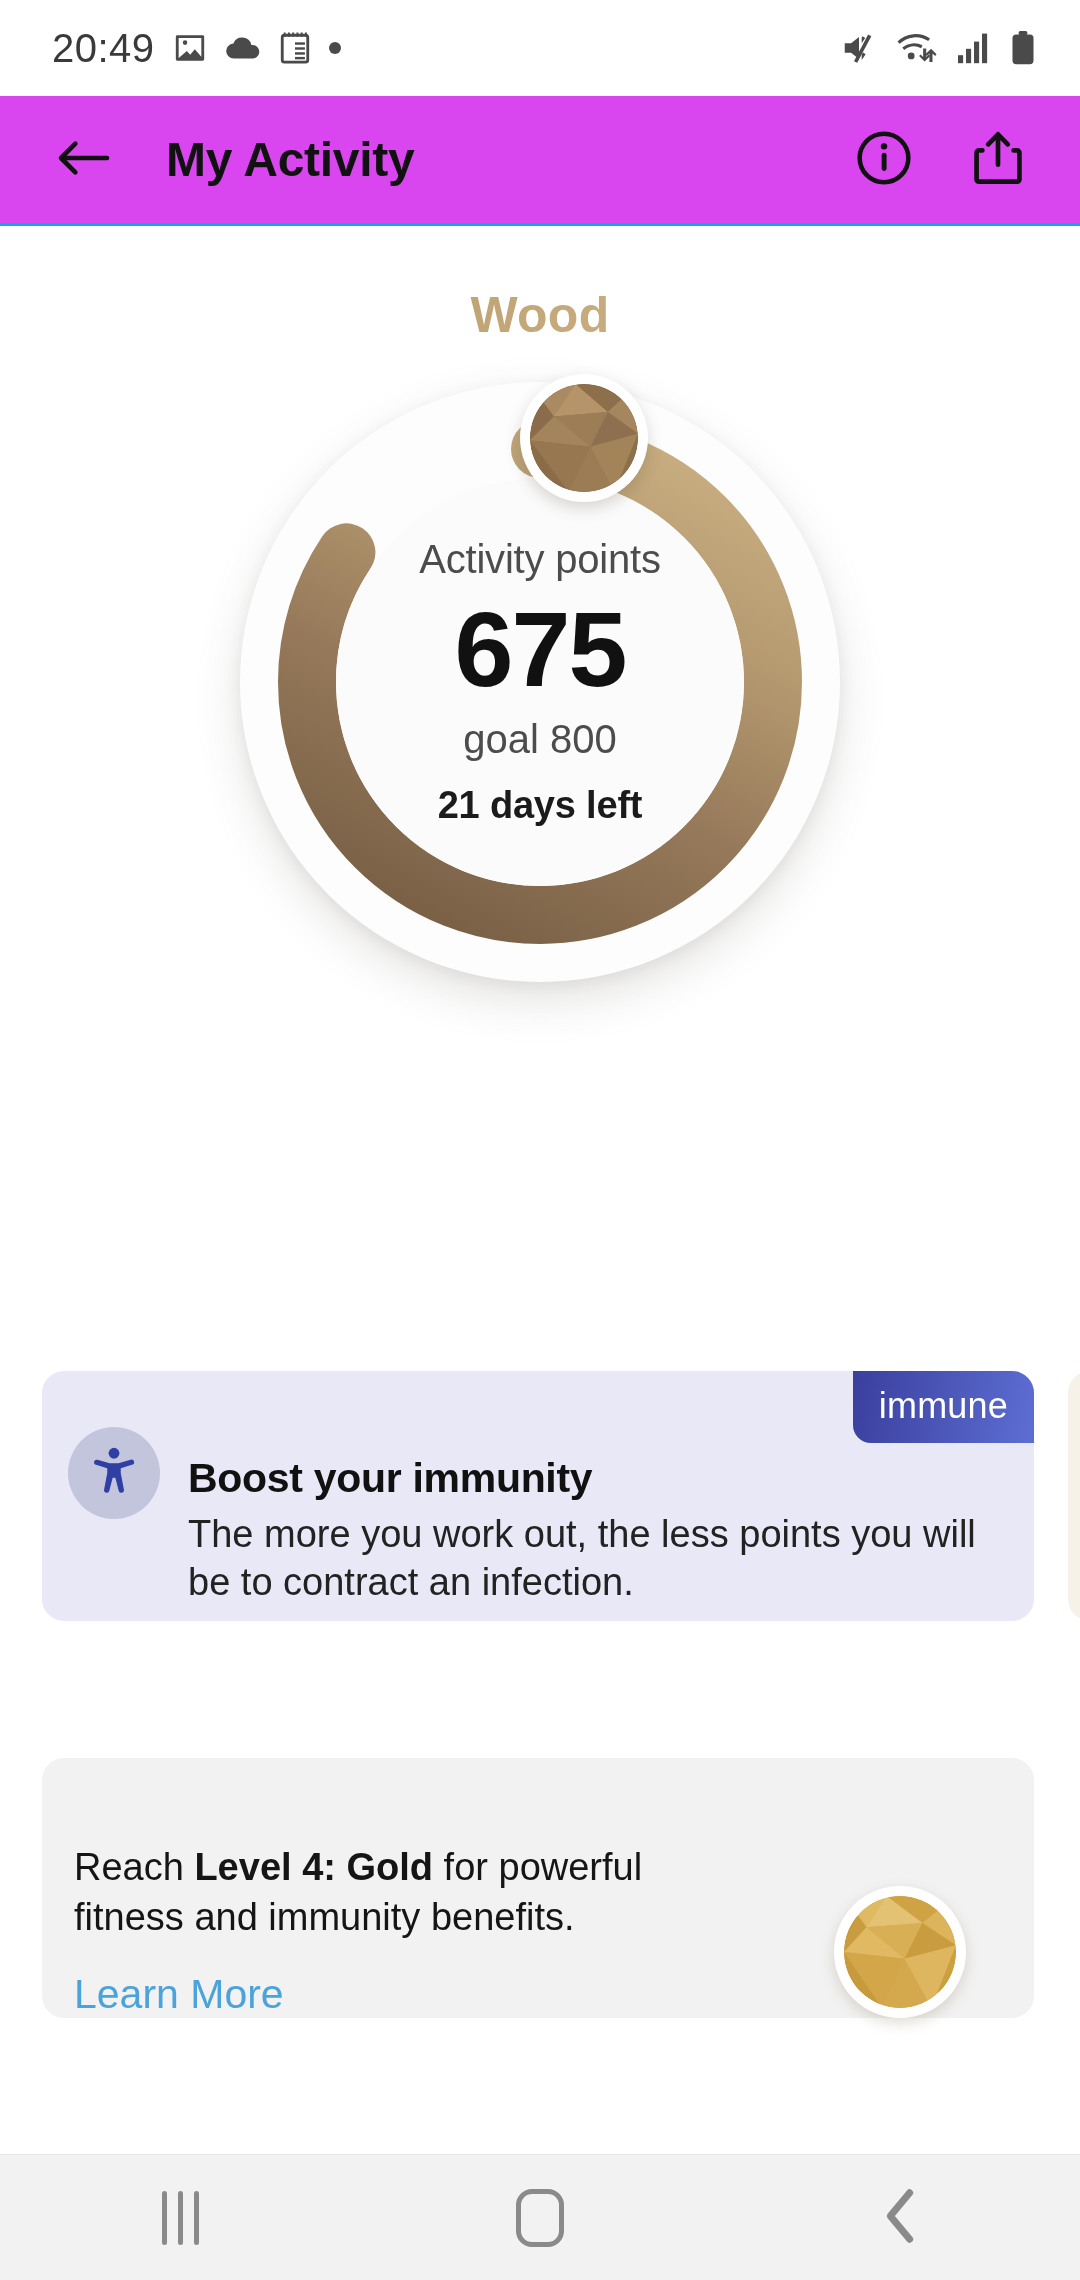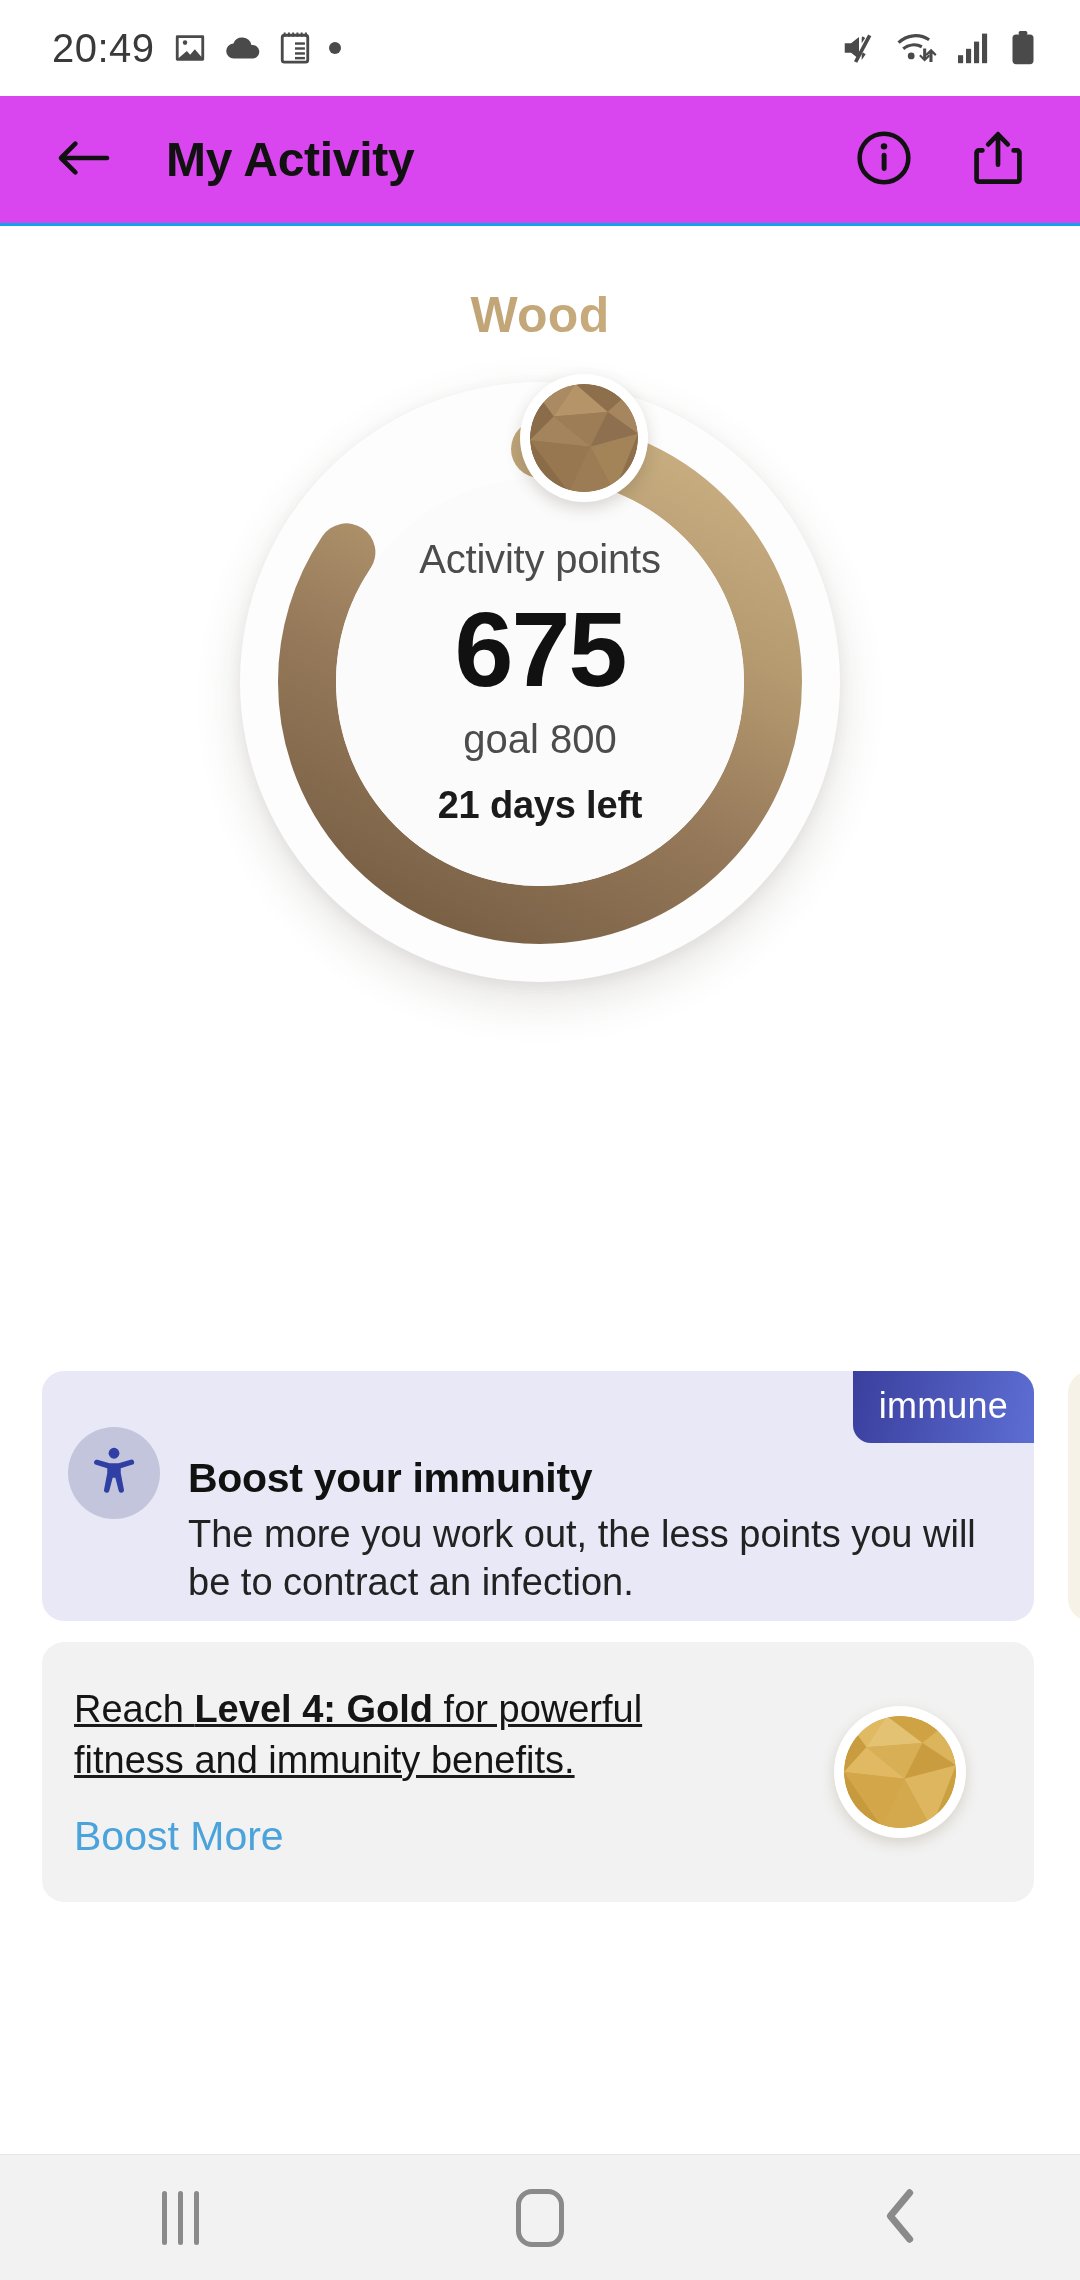--- a/index.html
+++ b/index.html
@@ -165,29 +165,28 @@
     margin-top:4px;
   }
   .ci-text{ margin-left:28px; }
   .ci-title{ font-size:41px; font-weight:700; color:#111; letter-spacing:-.3px;margin-top:32px;}
   .ci-desc{ font-size:38px; color:#222; line-height:1.27; margin-top:8px; max-width:790px;}
 
   
   .card-level{
     position:absolute;
     left:42px;
-    top:1416px;
+    top:1532px;
     width:992px;
     height:260px;
     background:#f2f2f2;
     border-radius:22px;
     display:flex;
-    align-items:center;
+    align-items:flex-end;
     padding:0 40px 0 32px;
-    text-decoration:underline;
   }
   .cl-text{ flex:1; }
   .cl-line{ font-size:38px; color:#151515; line-height:1.33; max-width:650px;}
   .cl-line b{ font-weight:700; }
   .cl-link{ display:inline-block; margin-top:28px; font-size:41px; color:#4ba3db; cursor:pointer;}
   .cl-gem{
     flex:0 0 auto;
     width:132px; height:132px;
     border-radius:50%;
     background:#ffffff;
@@ -377,21 +376,21 @@
       </div>
     </div>
     <div class="card-peek"></div>
   </div>
 
   <div class="card-level">
     <div class="cl-text">
       <div class="cl-line">
         <span>Reach </span><b>Level 4: Gold</b><span> for powerful fitness and immunity benefits.</span>
       </div>
-      <span class="cl-link">Boost More</span>
+      <span class="cl-link">Learn More</span>
     </div>
     <div class="cl-gem">
       <svg class="gem" viewBox="0 0 100 100">
         <clipPath id="cg">
             <circle cx="50" cy="50" r="50"></circle>
           </clipPath>
         <g clip-path="url(#cg)">
           <rect width="100" height="100" fill="#d5ab4c"></rect>
           <polygon points="0,0 38,0 20,28" fill="#dfba63"></polygon>
           <polygon points="38,0 100,0 70,24" fill="#cfa244"></polygon>

